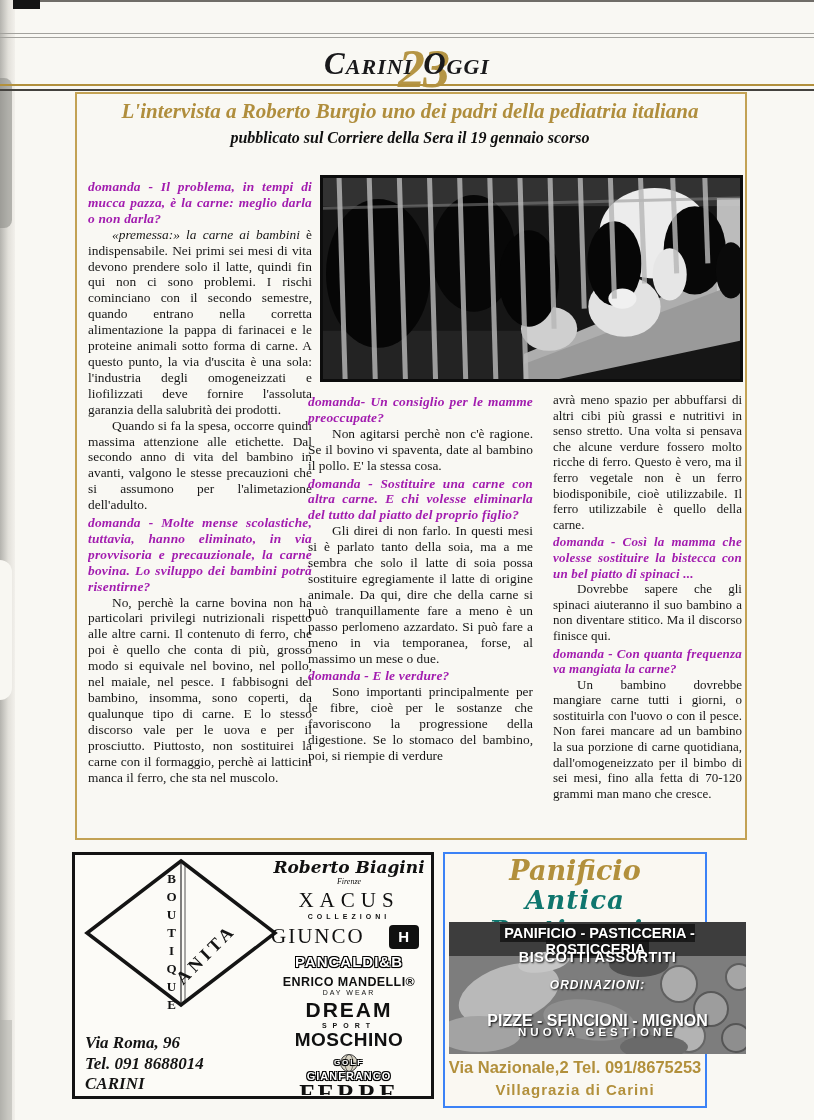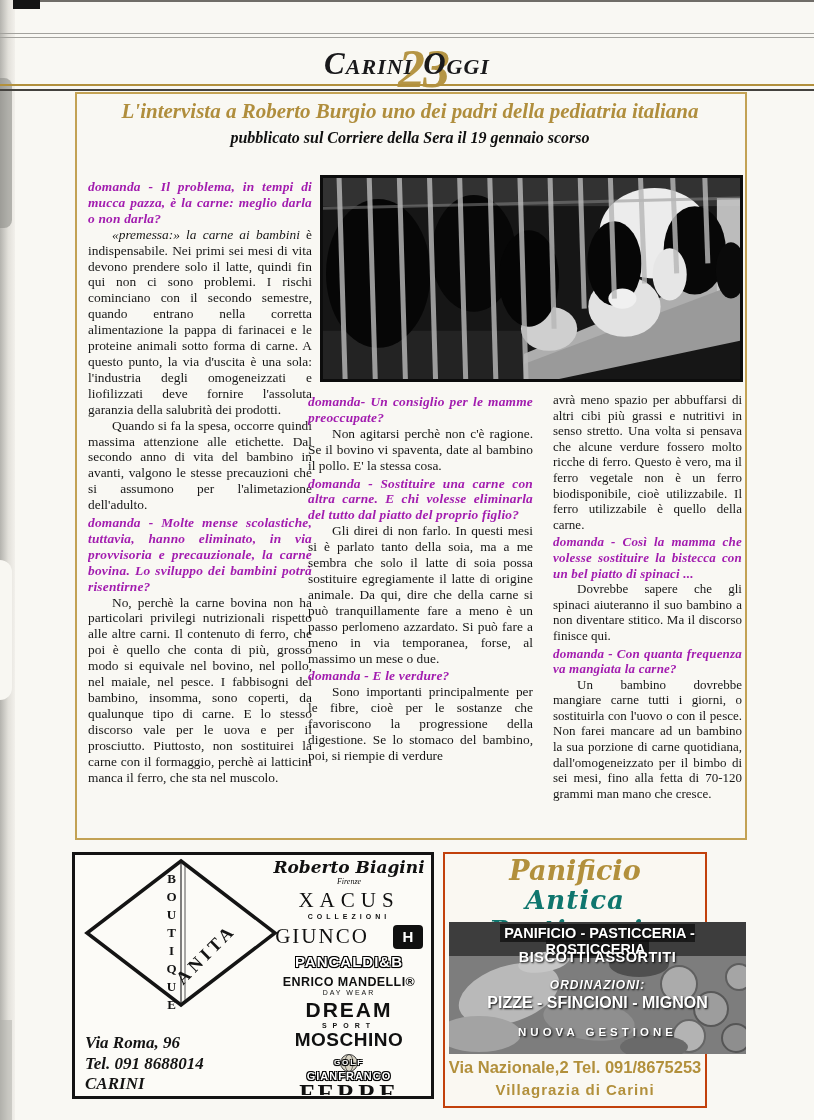--- a/index.html
+++ b/index.html
@@ -65,57 +65,57 @@
            font:italic 700 23px "DejaVu Serif",serif;color:#1b1b1b;}
   .adLaddr{position:absolute;left:10px;top:178px;font:italic 700 17px "Liberation Serif",serif;
            color:#141414;line-height:1.22;}
 
   .brands{position:absolute;left:196px;top:2px;width:156px;height:238px;overflow:hidden;
           text-align:center;color:#101010;line-height:1.05;}
   .bBiagini{font:italic 700 17px "DejaVu Serif",serif;}
   .bBiaginiSub{font:italic 400 8px "Liberation Serif",serif;}
   .bXacus{font:400 21px "Liberation Serif",serif;letter-spacing:6px;margin-top:2px;}
   .bXacusSub{font:700 7px "Liberation Sans",sans-serif;letter-spacing:4px;}
-  .bGiuncoRow{display:flex;align-items:center;justify-content:center;gap:24px;margin-top:4px;}
+  .bGiuncoRow{display:flex;align-items:center;gap:24px;margin-top:4px;}
   .bGiunco{font:400 21px "Liberation Serif",serif;letter-spacing:2px;}
   .bGiuncoLogo{width:30px;height:24px;background:#101010;color:#fff;
                font:700 15px "Liberation Sans",sans-serif;display:flex;align-items:center;
                justify-content:center;border-radius:4px;}
   .outlineTxt{color:#fff;text-shadow:-1px -1px 0 #000,1px -1px 0 #000,-1px 1px 0 #000,
               1px 1px 0 #000,0 1px 1px #000;}
   .bPancaldi{margin-top:4px;font:900 15px "Liberation Sans",sans-serif;letter-spacing:1px;}
   .bMandelli{margin-top:5px;font:700 12.5px "Liberation Sans",sans-serif;letter-spacing:.4px;}
   .bMandelliSub{font:400 7px "Liberation Sans",sans-serif;letter-spacing:2px;}
   .bDream{margin-top:2px;font:900 21px "Liberation Sans",sans-serif;letter-spacing:2px;}
   .bDreamSub{font:700 7px "Liberation Sans",sans-serif;letter-spacing:6px;}
   .bMoschino{font:900 19px "Liberation Sans",sans-serif;letter-spacing:.5px;}
   .bGolf{position:relative;height:20px;margin-top:2px;}
   .bGolf svg{display:block;margin:0 auto;}
   .bGolfTxt{position:absolute;left:0;top:5px;width:100%;font:700 8px "Liberation Sans",sans-serif;
             letter-spacing:2px;}
   .bGianfranco{font:700 11px "Liberation Sans",sans-serif;letter-spacing:1px;margin-top:-3px;}
   .bFerre{font:600 25px "Liberation Serif",serif;letter-spacing:3px;margin-top:-2px;}
 
   
-  .adR{position:absolute;left:443px;top:852px;width:264px;height:256px;border:2px solid #c2410c;
+  .adR{position:absolute;left:443px;top:852px;width:264px;height:256px;border:2px solid #3b82f6;
        background:#faf8f2;box-sizing:border-box;}
   .panifS1{position:absolute;left:0;top:1px;width:100%;text-align:center;
            font:italic 700 27px "DejaVu Serif",serif;color:#b2903c;}
   .panifS2{position:absolute;left:0;top:31px;width:100%;text-align:center;
            font:italic 700 26px "DejaVu Serif",serif;color:#0f766e;letter-spacing:1px;}
   .band{position:absolute;left:4px;top:68px;width:297px;height:132px;background:#6f6f6f;overflow:hidden;}
   .band svg{position:absolute;left:0;top:0;width:100%;height:100%;}
   .ov{position:absolute;left:0;width:100%;text-align:center;color:#fff;
       font-family:"Liberation Sans",sans-serif;font-weight:700;
       text-shadow:1px 1px 2px rgba(0,0,0,.95);}
   .ov1{top:3px;font-size:14.5px;}
   .ov1 span{background:rgba(12,12,12,.72);padding:1px 4px;}
   .ov2{top:27px;font-size:14.5px;letter-spacing:.5px;}
   .ov3{top:56px;font-size:12px;letter-spacing:1px;font-style:italic;}
-  .ov4{top:72px;font-size:16px;}
+  .ov4{top:90px;font-size:16px;}
   .ov5{top:104px;font-size:11.5px;letter-spacing:4px;}
   .adRaddr{position:absolute;left:0;top:204px;width:100%;text-align:center;
            font:700 16.5px "Liberation Sans",sans-serif;color:#b2903c;}
   .adRcity{position:absolute;left:0;top:227px;width:100%;text-align:center;
            font:700 15px "Liberation Sans",sans-serif;color:#b2903c;letter-spacing:1px;}
 </style>
 </head>
 <body>
 
 <div class="page">

